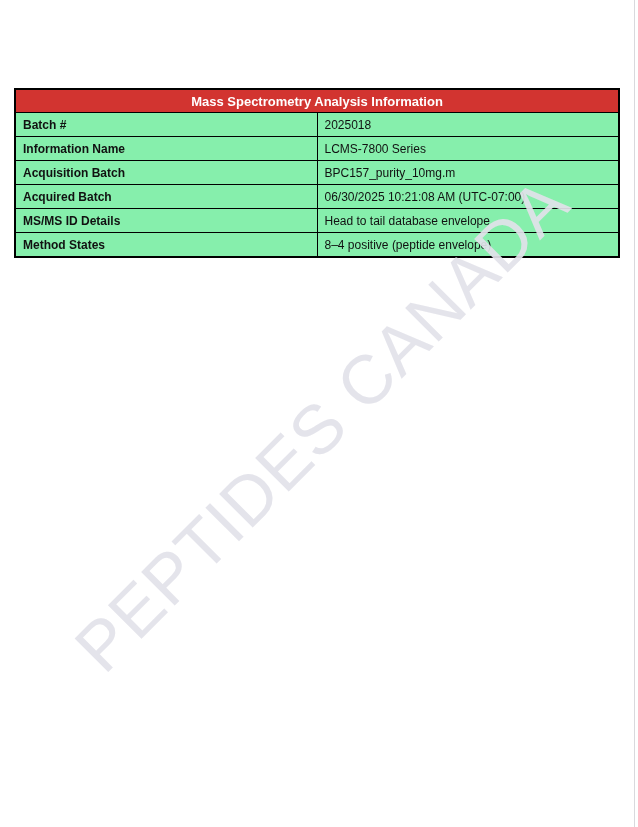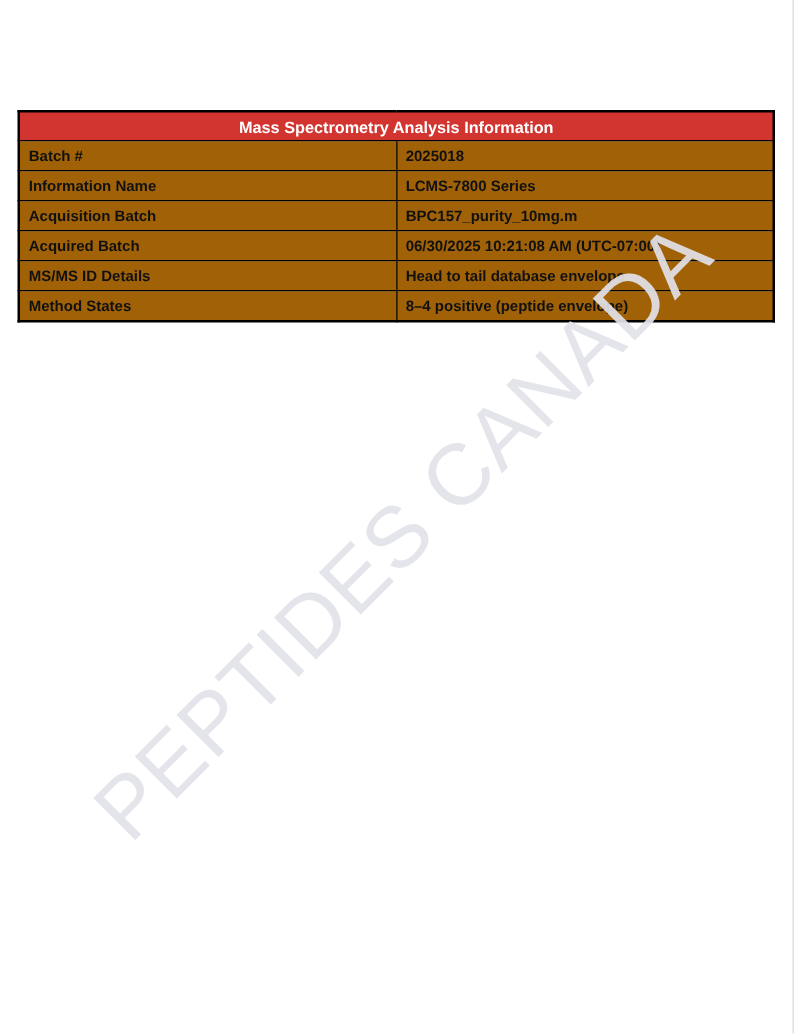--- a/index.html
+++ b/index.html
@@ -51,28 +51,28 @@
     color: #ffffff;
     font-size: 13px;
     font-weight: bold;
     text-align: center;
     padding: 0;
   }
   .info-table td {
     height: 23px;
     padding: 0 0 0 7px;
     vertical-align: middle;
-    background: #a16207;
+    background: #86efac;
   }
   .info-table td.label {
     font-weight: bold;
     width: 301px;
   }
   .info-table td.value {
-    font-weight: bold;
+    font-weight: normal;
   }
 
   
   .confirm-table {
     left: 135px;
     top: 279px;
     width: 358px;
   }
   .confirm-table th.title-bar {
     height: 22px;

